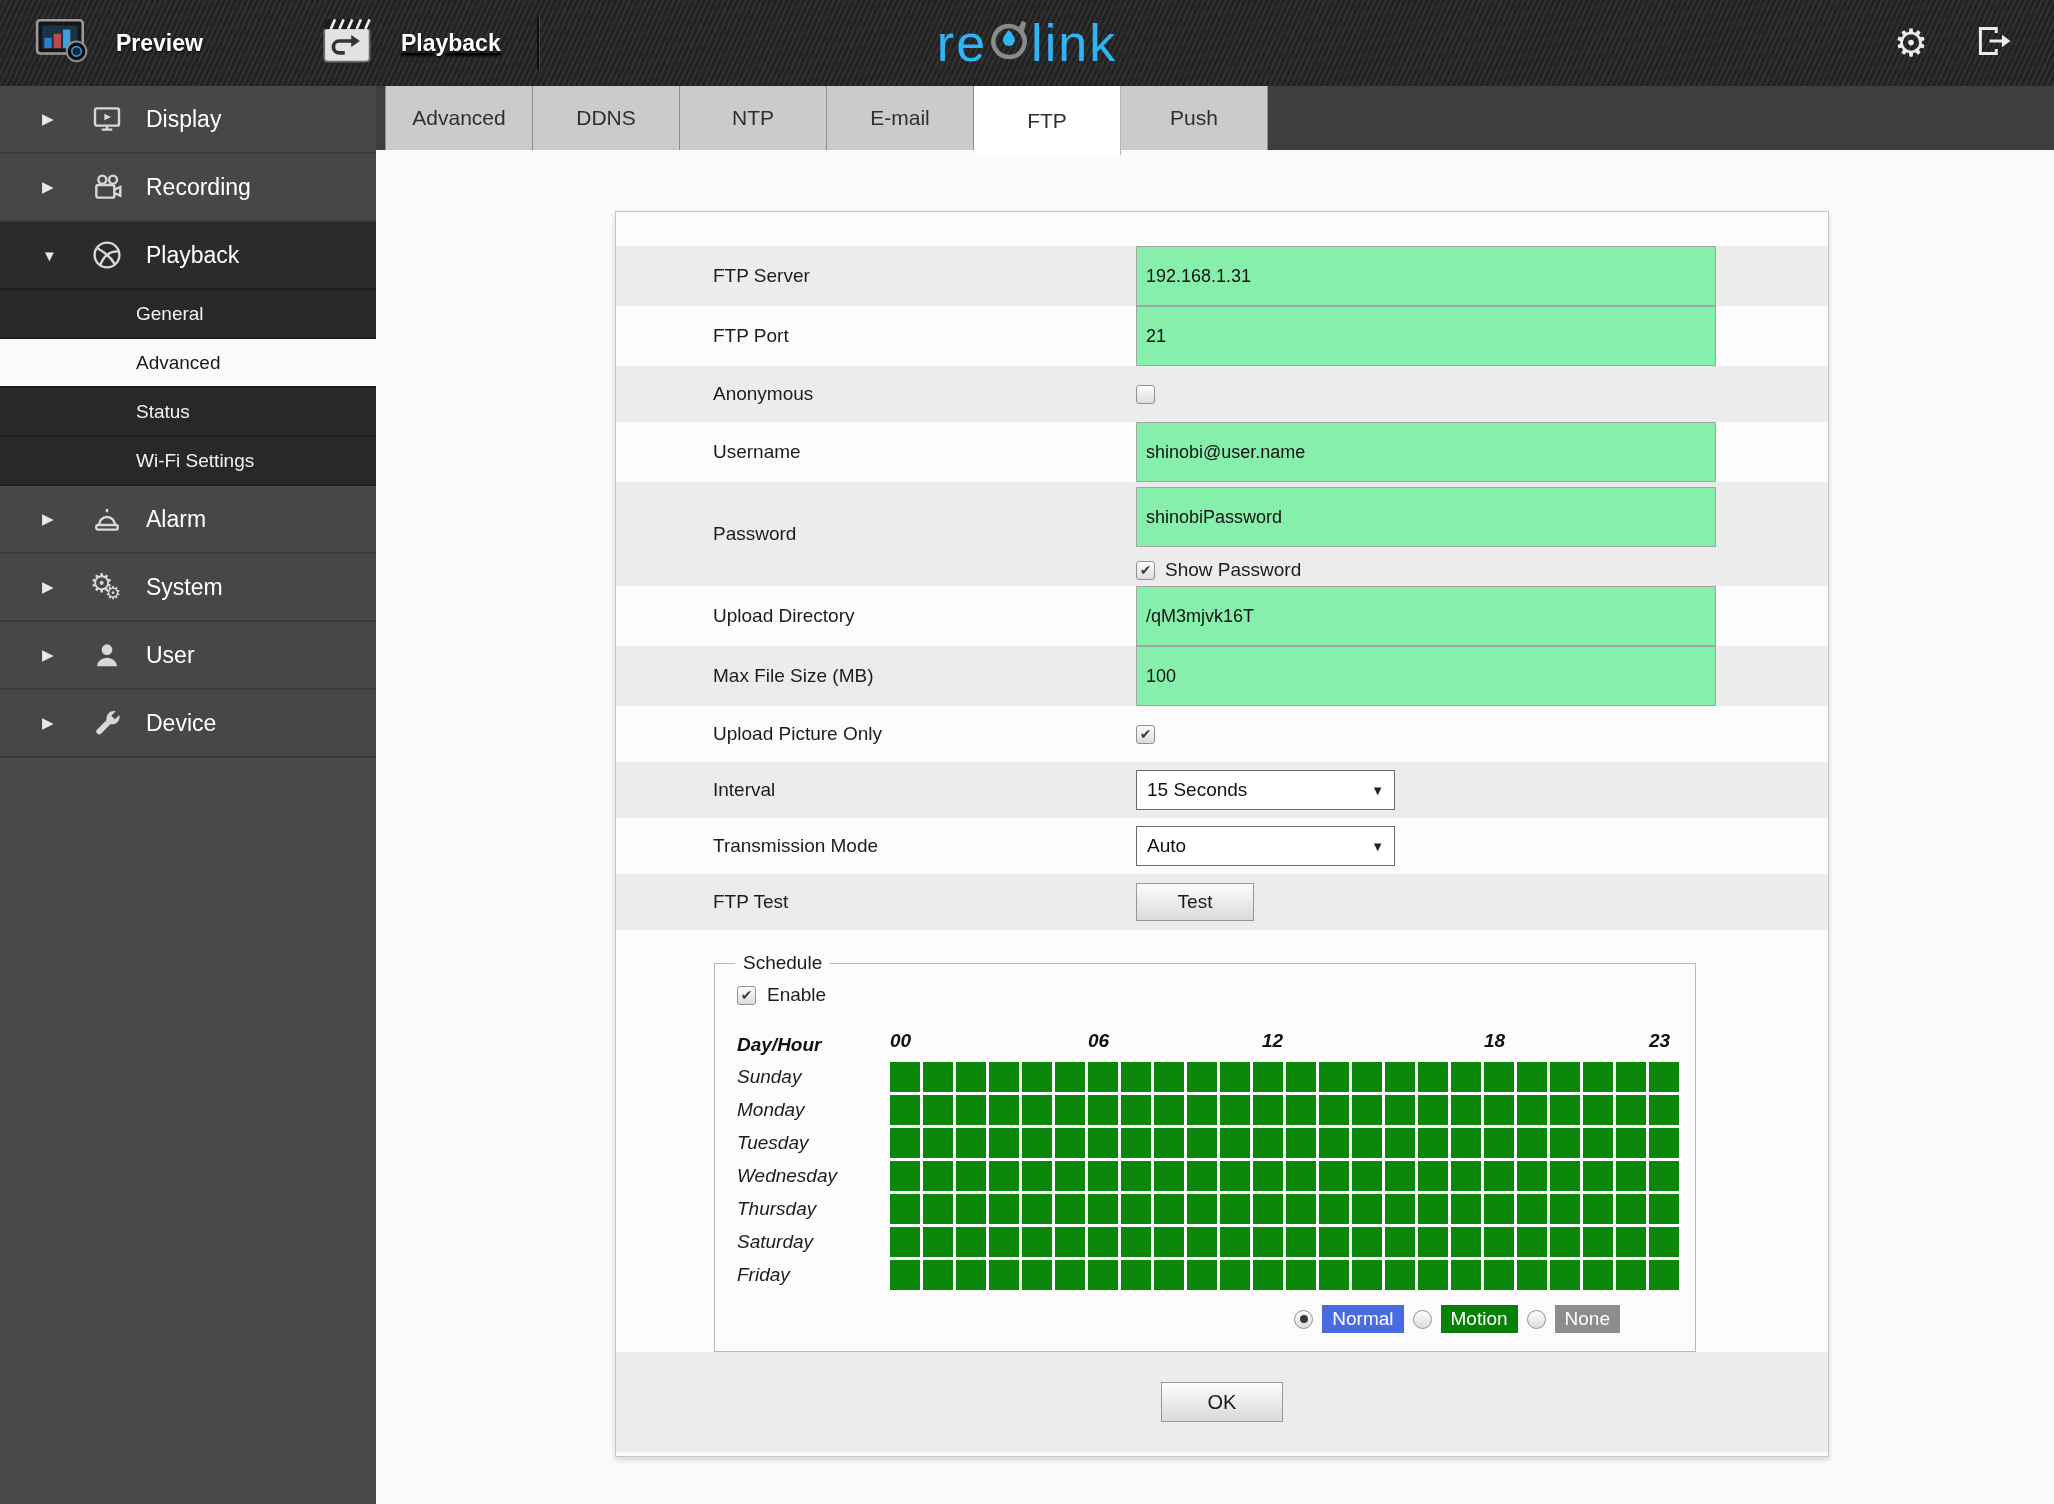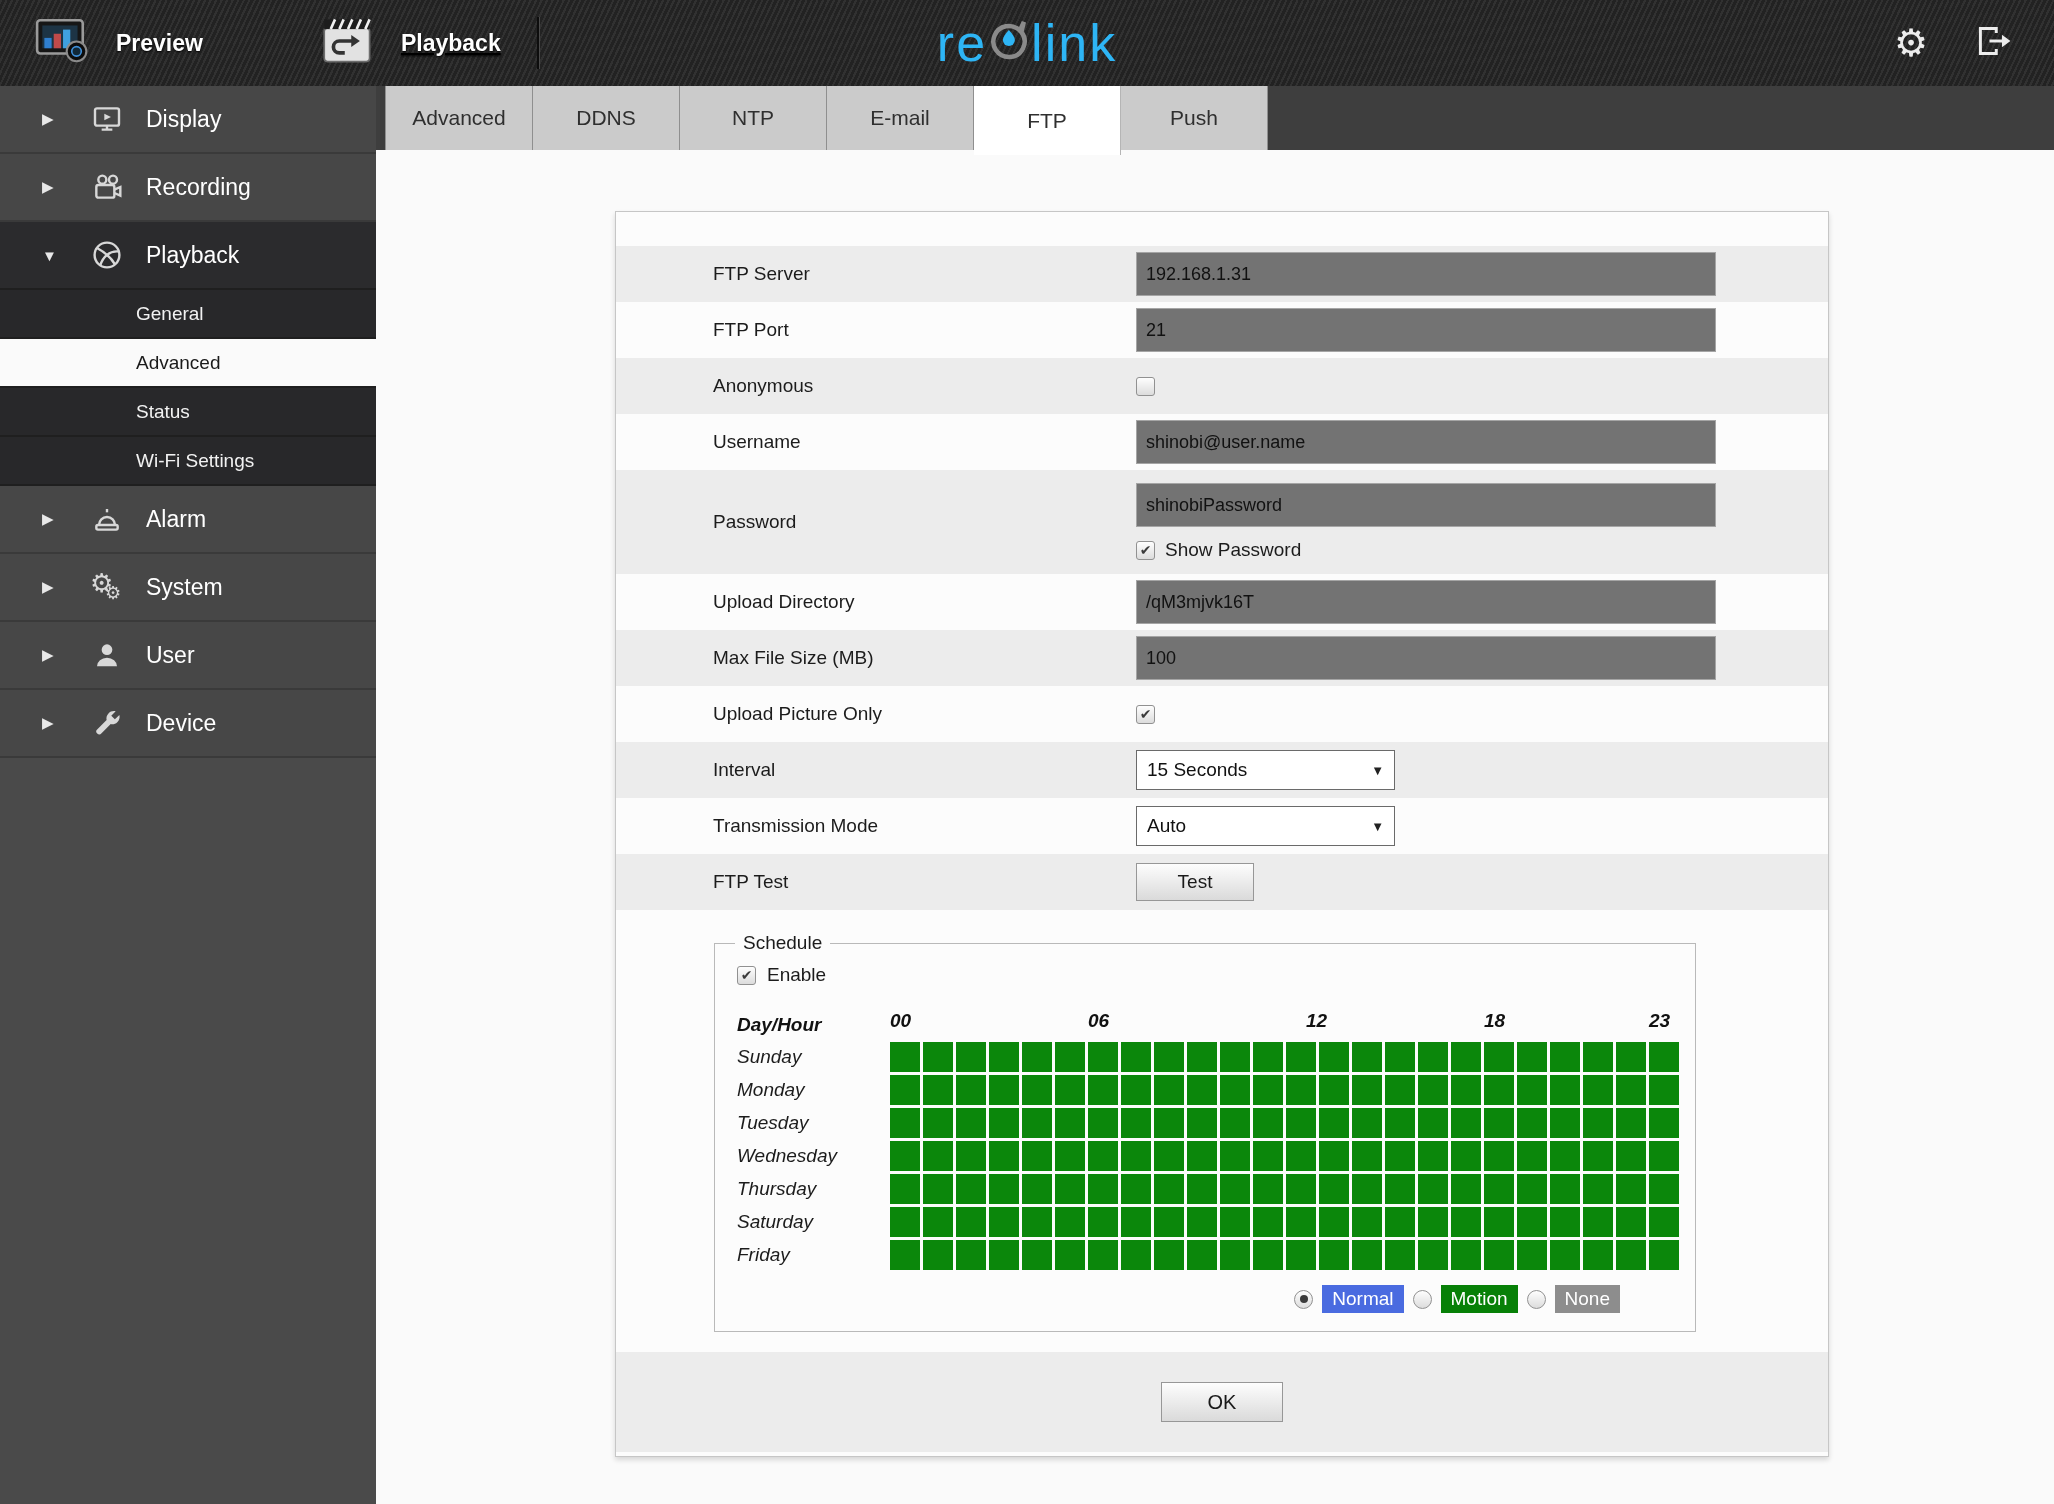--- a/index.html
+++ b/index.html
@@ -45,21 +45,21 @@
   .tab.active{background:#ffffff;height:69px;z-index:2;border-right:1px solid #b5b5b5;}
   .page{flex:1;position:relative;}
 
   .panel{position:absolute;left:239px;top:61px;width:1212px;height:1244px;background:#fcfcfc;border:1px solid #c6c6c6;box-shadow:0 3px 5px rgba(0,0,0,.14);display:flex;flex-direction:column;}
   .panel-top{height:34px;flex:none;}
   .form-row{min-height:56px;display:flex;align-items:center;flex:none;}
   .form-row.gray{background:#ececec;}
   .form-row .flabel{margin-left:97px;width:423px;font-size:19px;color:#1c1c1c;flex:none;}
   .fvalue{display:flex;flex-direction:column;justify-content:center;}
   .form-row.tall{min-height:104px;}
-  input.tbox{width:560px;height:34px;border:1px solid #a5a5a5;background:#737373;font-size:18px;padding:4px 9px;font-family:"Liberation Sans",sans-serif;color:#111;}
+  input.tbox{width:560px;height:34px;border:1px solid #a5a5a5;background:#86efac;font-size:18px;padding:12px 9px;font-family:"Liberation Sans",sans-serif;color:#111;}
   .chk{width:17px;height:17px;border:1px solid #919191;border-radius:3px;background:linear-gradient(#fefefe,#dcdcdc);display:inline-flex;align-items:center;justify-content:center;font-size:14px;color:#3a3a3a;cursor:pointer;flex:none;}
   .chk .mark{visibility:hidden;line-height:1;}
   .chk.checked .mark{visibility:visible;}
   .subchk{display:flex;align-items:center;gap:10px;margin-top:12px;font-size:19px;color:#1c1c1c;}
   .sel{width:237px;height:38px;border:1px solid #6a6a6a;background:#fff;display:flex;align-items:center;justify-content:space-between;padding:0 10px;font-size:19px;color:#111;cursor:pointer;}
   .sel .arrow{font-size:13px;color:#222;}
   .btn{height:38px;background:linear-gradient(#fdfdfd,#dadada);border:1px solid #979797;font-size:19px;color:#1a1a1a;cursor:pointer;font-family:"Liberation Sans",sans-serif;}
   .btn.test{width:118px;}
 
   
@@ -331,21 +331,21 @@
                     <span class="mark">✔</span>
                   </span>
                 <span>Enable</span>
               </div>
               <div class="sched-table">
                 <div class="sched-head">
                   <div class="corner">Day/Hour</div>
                   <div class="hourticks" id="hourticks">
                       <span class="htick" style="left: 0px;">00</span>
                       <span class="htick" style="left: 198px;">06</span>
-                      <span class="htick" style="left: 416px;">12</span>
+                      <span class="htick" style="left: 372px;">12</span>
                       <span class="htick" style="left: 594px;">18</span>
                       <span class="htick" style="left: 759px;">23</span>
                     </div>
                 </div>
                 <div id="sched-grid">
                     <div class="srow">
                       <div class="dayname">Sunday</div>
                       <div class="cells">
                         <div class="cell" style="background: rgb(11, 135, 11);"></div>
                         <div class="cell" style="background: rgb(11, 135, 11);"></div>

